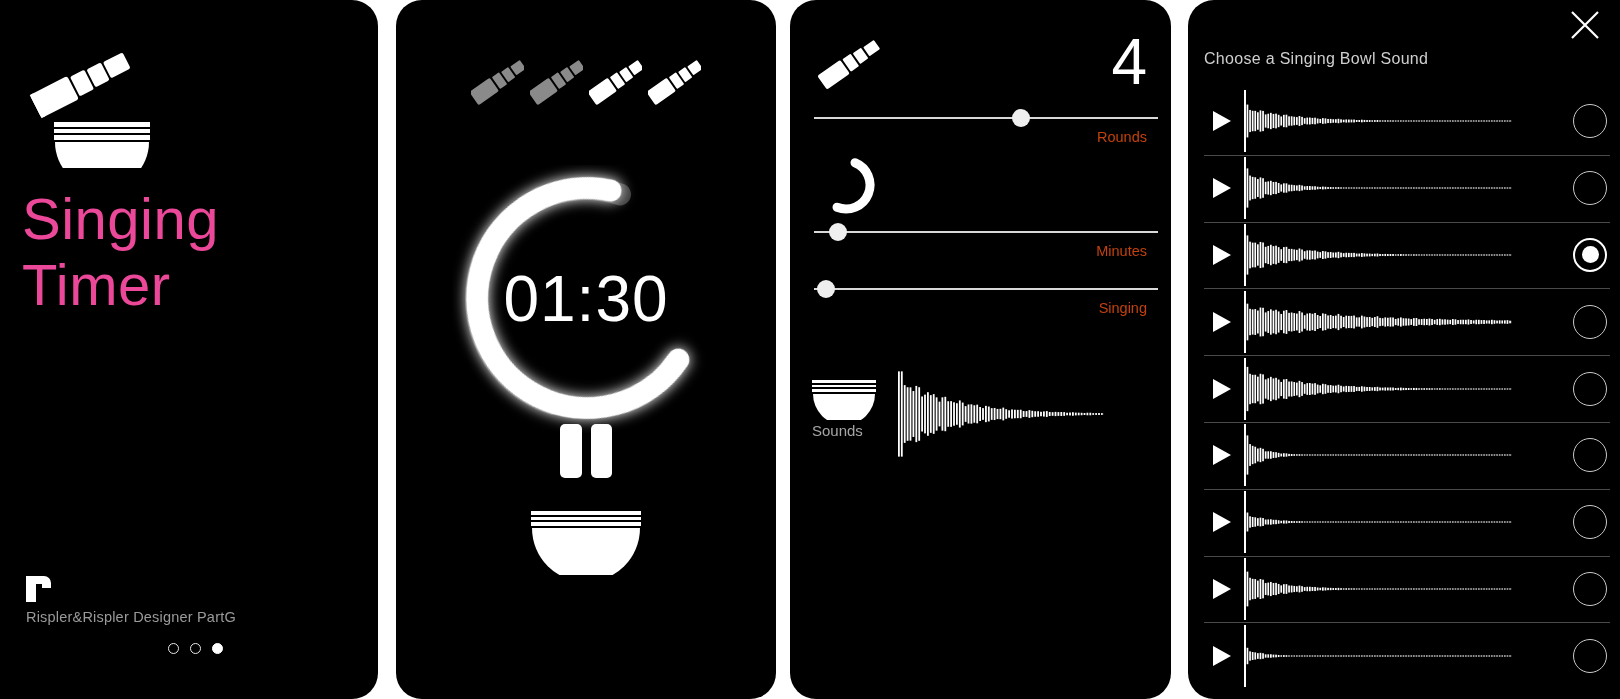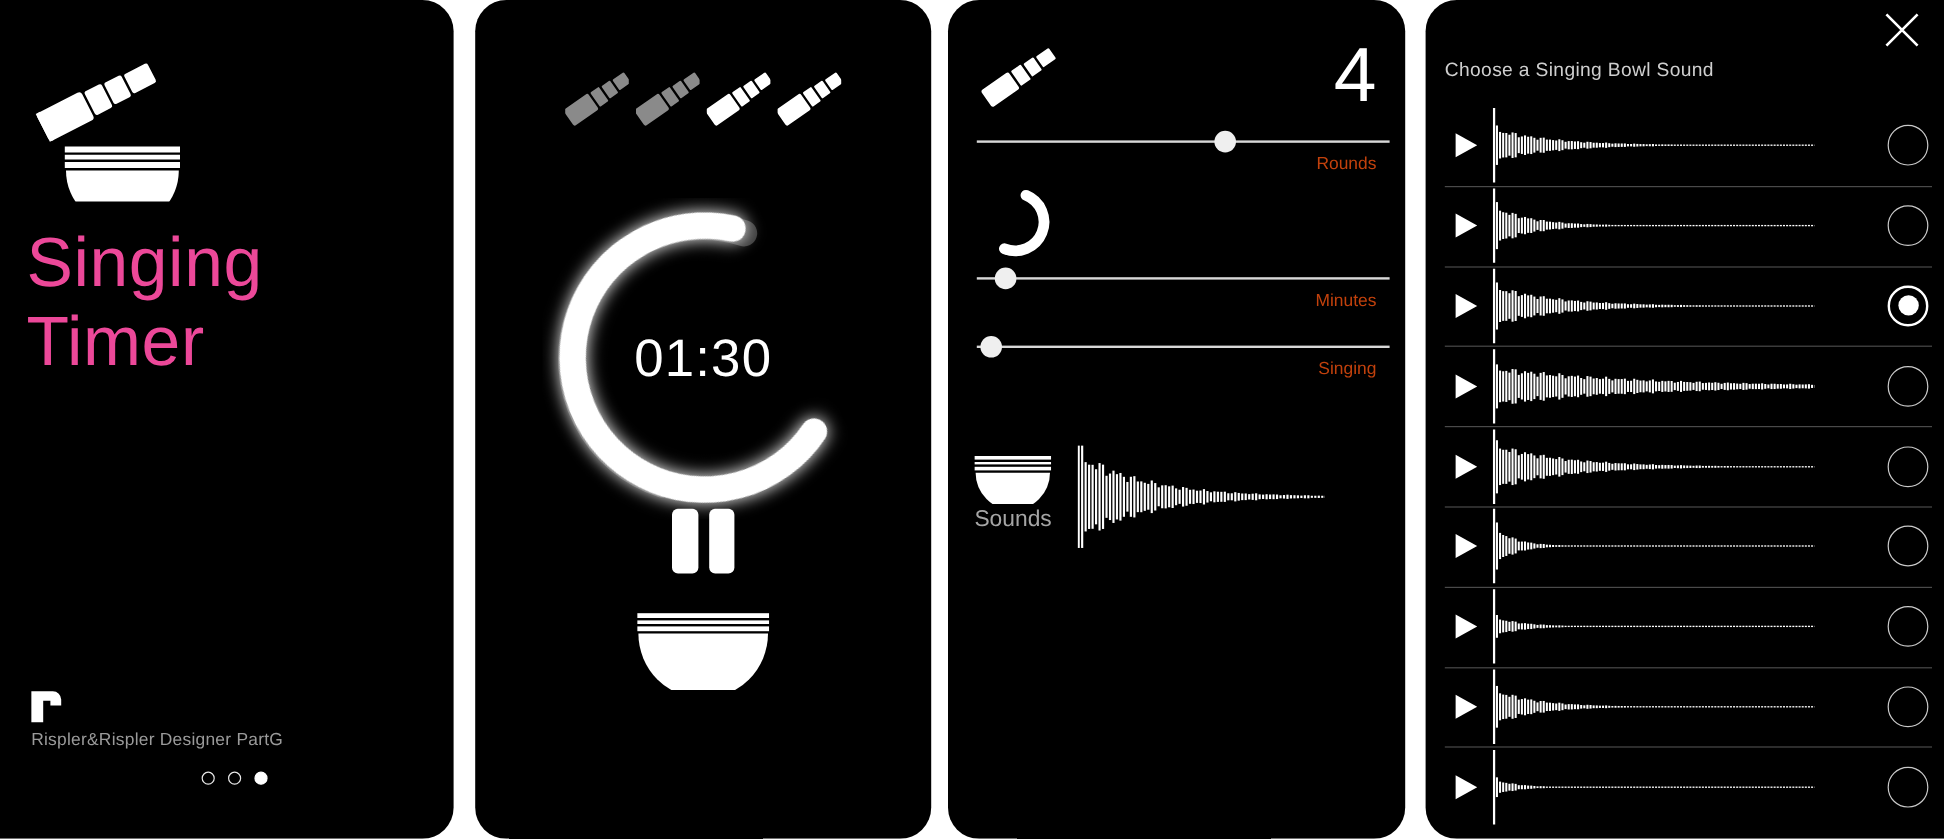--- a/index.html
+++ b/index.html
@@ -22,31 +22,31 @@
 
   .dots{position:absolute;display:flex;gap:11px;align-items:center;}
   .dot{width:11px;height:11px;border-radius:50%;border:1.4px solid #e8e8e8;box-sizing:border-box;}
   .dot.on{background:#ffffff;border-color:#ffffff;}
   .d1{left:168px;top:643px;}
 
   
   .mallets{position:absolute;left:75px;top:52px;width:230px;height:62px;display:flex;gap:6px;}
   .ring-wrap{position:absolute;left:56px;top:165px;width:268px;height:268px;}
   .ring-time{position:absolute;left:0;top:0;width:268px;height:268px;display:flex;
-             align-items:center;justify-content:center;color:#ffffff;font-size:44px;
+             align-items:center;justify-content:center;color:#ffffff;font-size:64px;
              font-weight:300;letter-spacing:1px;}
   .pause{position:absolute;left:164px;top:424px;width:52px;height:54px;display:flex;gap:9px;}
   .pause span{flex:1;background:#ffffff;border-radius:5px;}
   .bowl2{position:absolute;left:135px;top:505px;width:110px;height:70px;}
 
   
   .p3 .mallet-ic{position:absolute;left:24px;top:36px;width:68px;height:56px;}
   .p3 .loop-ic{position:absolute;left:22px;top:155px;width:68px;height:64px;}
   .p3 .bowl-ic{position:absolute;left:22px;top:378px;width:64px;height:42px;}
-  .sounds-lbl{position:absolute;left:22px;top:422px;color:#a5a5a5;font-size:19px;}
+  .sounds-lbl{position:absolute;left:22px;top:422px;color:#a5a5a5;font-size:15px;}
 
   .bigval{position:absolute;color:#ffffff;font-weight:300;text-align:right;}
   .rounds-val{right:24px;top:30px;font-size:64px;line-height:64px;}
   .minutes-val{right:24px;top:151px;font-size:58px;line-height:58px;letter-spacing:1px;}
 
   .slider{position:absolute;height:2px;background:#d8d8d8;}
   .s-rounds{left:24px;top:117px;width:344px;}
   .s-min{left:24px;top:231px;width:344px;}
   .s-sec{left:24px;top:288px;width:344px;}
   .thumb{position:absolute;width:18px;height:18px;border-radius:50%;background:#efefef;top:-8px;}

